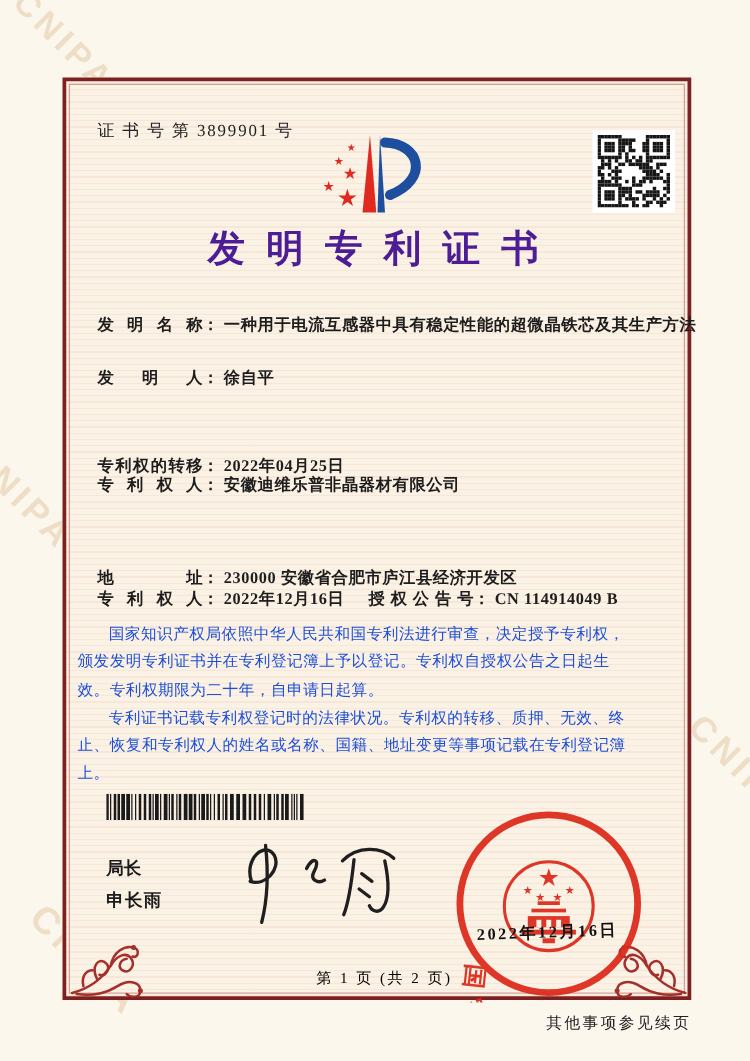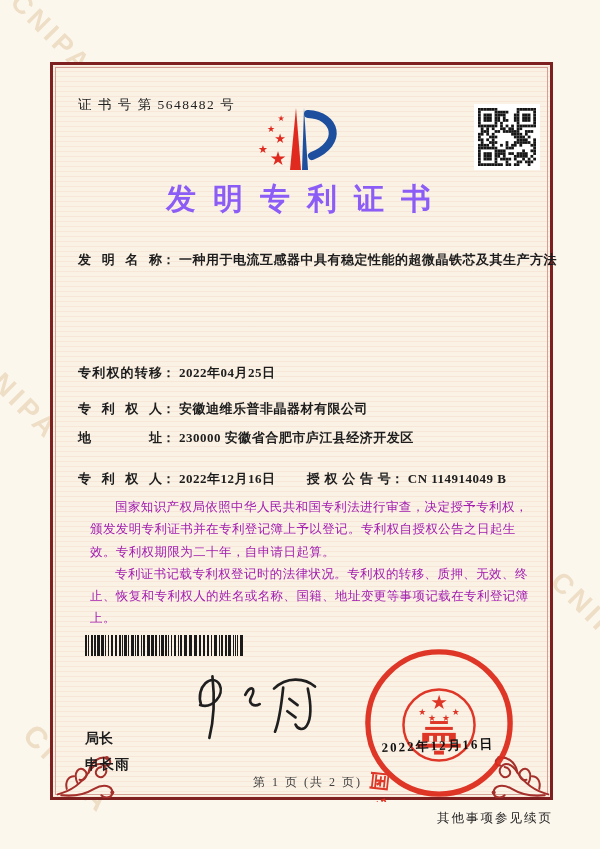--- a/index.html
+++ b/index.html
@@ -35,44 +35,44 @@
   }
   .flourish { position:absolute; width:82px; height:82px; }
   .flourish.bl { left:54px;  top:716px; }
   .flourish.br { left:470px; top:716px; transform:scaleX(-1); }
   
   .cert-no { position:absolute; left:78px; top:96px; font-size:13.5px; letter-spacing:1.5px; color:#222; }
   .logo { position:absolute; left:244px; top:101px; width:112px; height:74px; }
   .qr { position:absolute; left:474px; top:104px; width:66px; height:66px; background:#fff; padding:4px; }
   .title {
     position:absolute; left:50px; top:179px; width:503px; text-align:center;
-    font-size:30px; font-weight:bold; letter-spacing:17px; padding-left:11px; color:#8b5cf6;
+    font-size:30px; font-weight:bold; letter-spacing:17px; padding-left:11px; color:#4c1d95;
   }
   
   .row { position:absolute; left:78px; width:460px; font-size:13px; line-height:20px; font-weight:600; white-space:nowrap; }
   .row .lbl { display:inline-block; width:84px; text-align:justify; text-align-last:justify; vertical-align:top;font-family:Liberation Serif, serif; }
   .row .colon { display:inline-block; margin-right:4px; }
   .row .val { letter-spacing:.5px; }
-  .pair2 { margin-left:28px; }
-  .r0{top:250px} .r1{top:292px} .r2{top:328px} .r3{top:363px} .r4{top:399px} .r5{top:428px} .r6{top:469px}
+  .pair2 { margin-left:16px; }
+  .r0{top:250px} .r1{top:292px} .r2{top:328px} .r3{top:363px} .r4{top:378px} .r5{top:452px} .r6{top:469px}
   
-  .paras { position:absolute; left:90px; top:496px; width:449px; font-size:12.5px; line-height:1.78; letter-spacing:.4px; color:#a21caf; }
+  .paras { position:absolute; left:62px; top:496px; width:449px; font-size:12.5px; line-height:1.78; letter-spacing:.4px; color:#1d4ed8; }
   .paras p { text-indent:2em; }
   
   .barcode { position:absolute; left:85px; top:635px; width:158px; height:21px; }
-  .signer { position:absolute; left:85px; top:686px; font-family:Liberation Serif, serif; font-weight:bold; font-size:14px; color:#1c1c1c;margin-top:44px; }
+  .signer { position:absolute; left:85px; top:686px; font-family:Liberation Serif, serif; font-weight:bold; font-size:14px; color:#1c1c1c; }
   .signer .name { margin-top:8px; letter-spacing:1px; }
   .signature { position:absolute; left:185px; top:662px; width:140px; height:80px; }
   .seal { position:absolute; left:360px; top:644px; width:158px; height:158px; opacity:.94; }
   .seal-date {
     position:absolute; left:362px; top:737px; width:152px; text-align:center;
     font-size:13px; font-weight:bold; letter-spacing:2px; color:#111;
     transform:rotate(-2deg); z-index:5;
   }
-  .page-no { position:absolute; left:50px; top:774px; width:503px; text-align:center; font-size:12px; letter-spacing:2px; color:#404040;padding-left:12px; }
+  .page-no { position:absolute; left:50px; top:774px; width:503px; text-align:center; font-size:12px; letter-spacing:2px; color:#000000;padding-left:12px; }
   .footer-note { position:absolute; left:50px; top:810px; width:503px; text-align:right; font-size:12.5px; letter-spacing:2px; color:#222; }
 </style>
 </head>
 <body>
 
 <div class="page">
 
   <div class="wm wm1">CNIPA</div>
   <div class="wm wm2">CNIPA</div>
   <div class="wm wm3">CNIPA</div>
@@ -97,21 +97,21 @@
       <path d="M4,86 C20,82 30,74 38,62 C44,52 52,50 56,56 C60,62 54,70 48,66 C44,63 46,57 52,56"></path>
       <path d="M38,62 C40,50 50,44 58,46 C64,48 62,56 57,54"></path>
       <path d="M26,74 C20,62 28,54 34,60 C38,64 34,72 28,70"></path>
       <path d="M8,87 C24,89 34,86 44,80 C54,74 64,76 64,84 C64,90 56,91 52,87"></path>
       <path d="M14,80 C12,72 16,66 22,66"></path>
     </g>
     <circle cx="58" cy="46" r="2.2" fill="#a52f2a"></circle>
     <circle cx="64" cy="84" r="2.2" fill="#a52f2a"></circle>
   </svg>
 
-  <div class="cert-no">证 书 号 第 5648482 号</div>
+  <div class="cert-no">证 书 号 第 3899901 号</div>
 
   <svg class="logo" viewBox="0 0 112 74">
     <g fill="#e02a1f" text-anchor="middle" font-family="'DejaVu Sans',sans-serif">
       <text x="34" y="64" font-size="19">★</text>
       <text x="36" y="42" font-size="13">★</text>
       <text x="19" y="52" font-size="11">★</text>
       <text x="27" y="31" font-size="9">★</text>
       <text x="37" y="20" font-size="8">★</text>
     </g>
     <polygon points="52,7 46,69 57,69" fill="#e02a1f"></polygon>
@@ -363,20 +363,23 @@
         <rect x="38.67" y="55.24" width="2.76" height="2.76" fill="#151515"></rect>
         <rect x="49.71" y="55.24" width="2.76" height="2.76" fill="#151515"></rect>
       </svg>
   </div>
 
   <div class="title">发明专利证书</div>
 
   <div class="row r0">
     <span class="lbl">发明名称</span><span class="colon">：</span><span class="val">一种用于电流互感器中具有稳定性能的超微晶铁芯及其生产方法</span>
   </div>
+  <div class="row r1">
+    <span class="lbl">发明人</span><span class="colon">：</span><span class="val">徐自平</span>
+  </div>
   <div class="row r3">
     <span class="lbl">专利权的转移</span><span class="colon">：</span><span class="val">2022年04月25日</span>
   </div>
   <div class="row r4">
     <span class="lbl">专利权人</span><span class="colon">：</span><span class="val">安徽迪维乐普非晶器材有限公司</span>
   </div>
   <div class="row r5">
     <span class="lbl">地址</span><span class="colon">：</span><span class="val">230000 安徽省合肥市庐江县经济开发区</span>
   </div>
   <div class="row r6">

